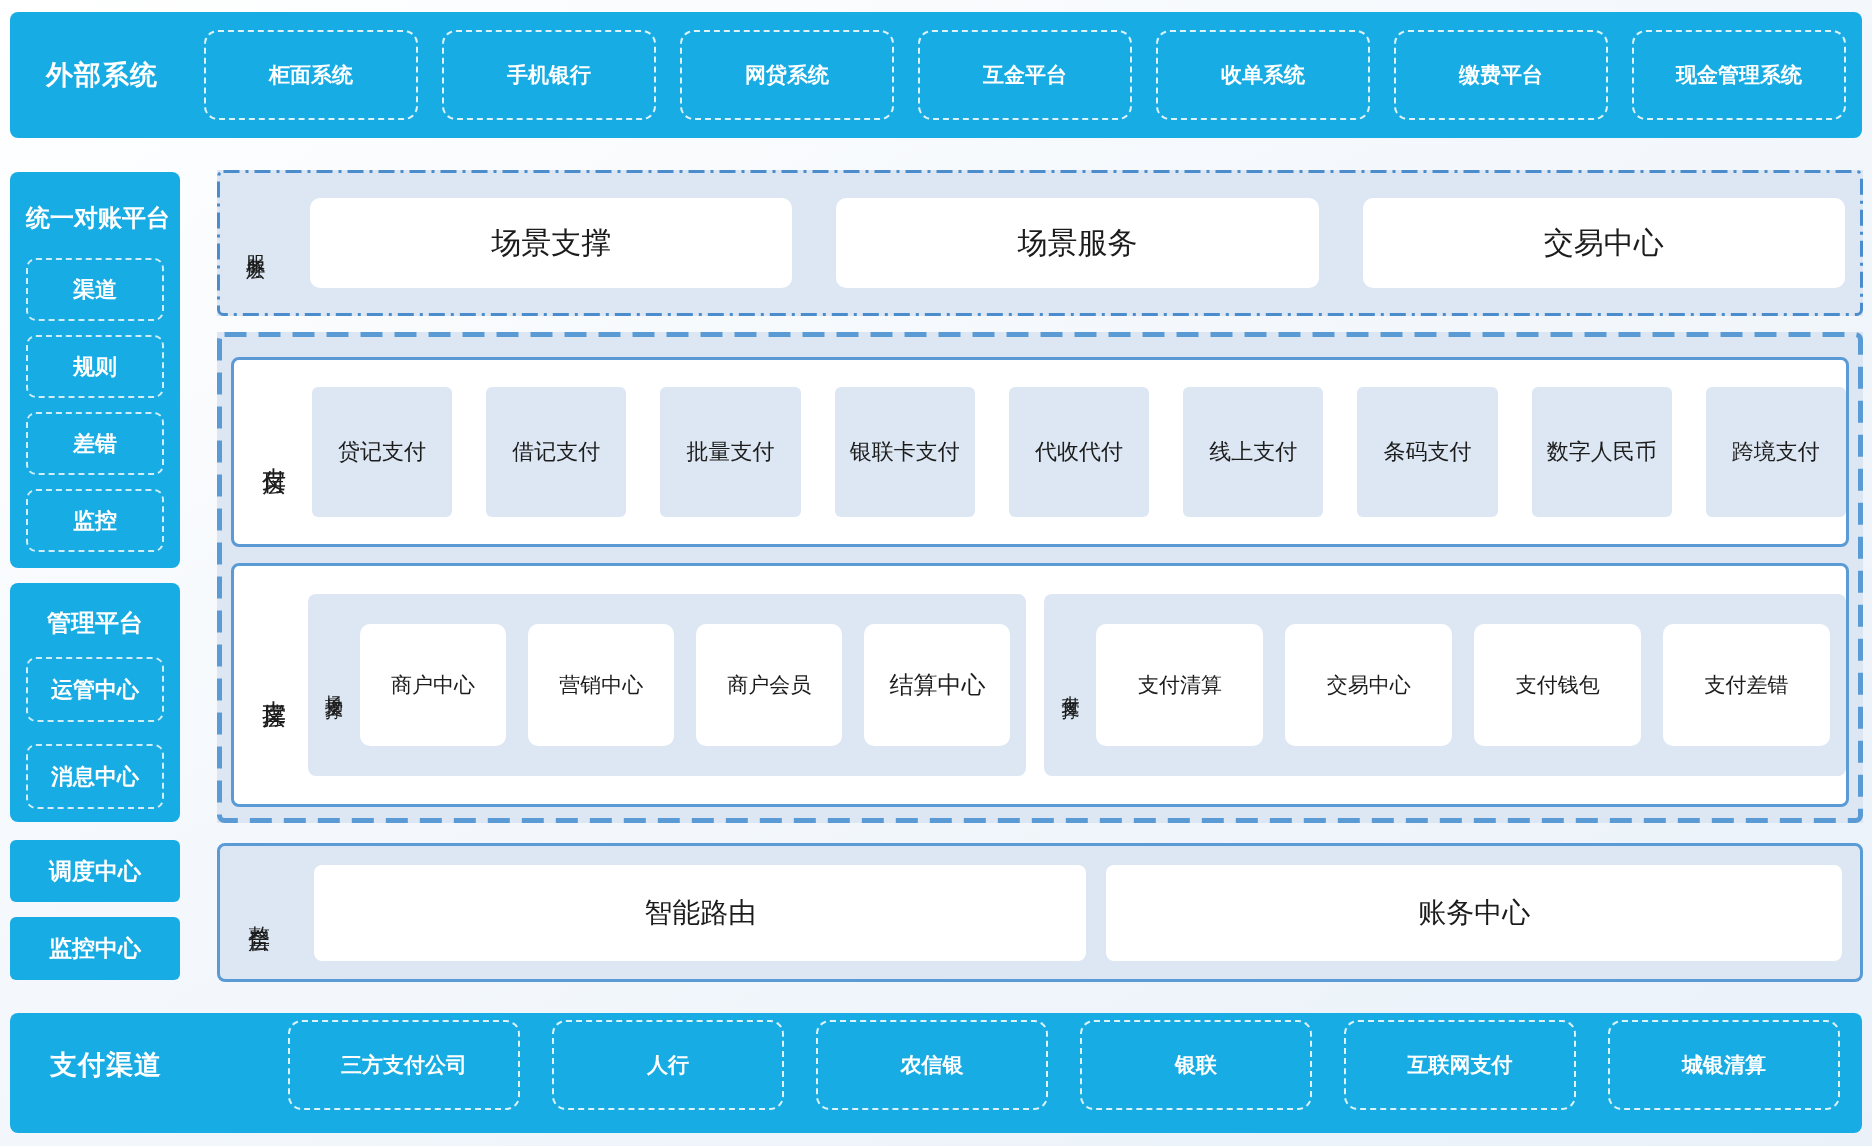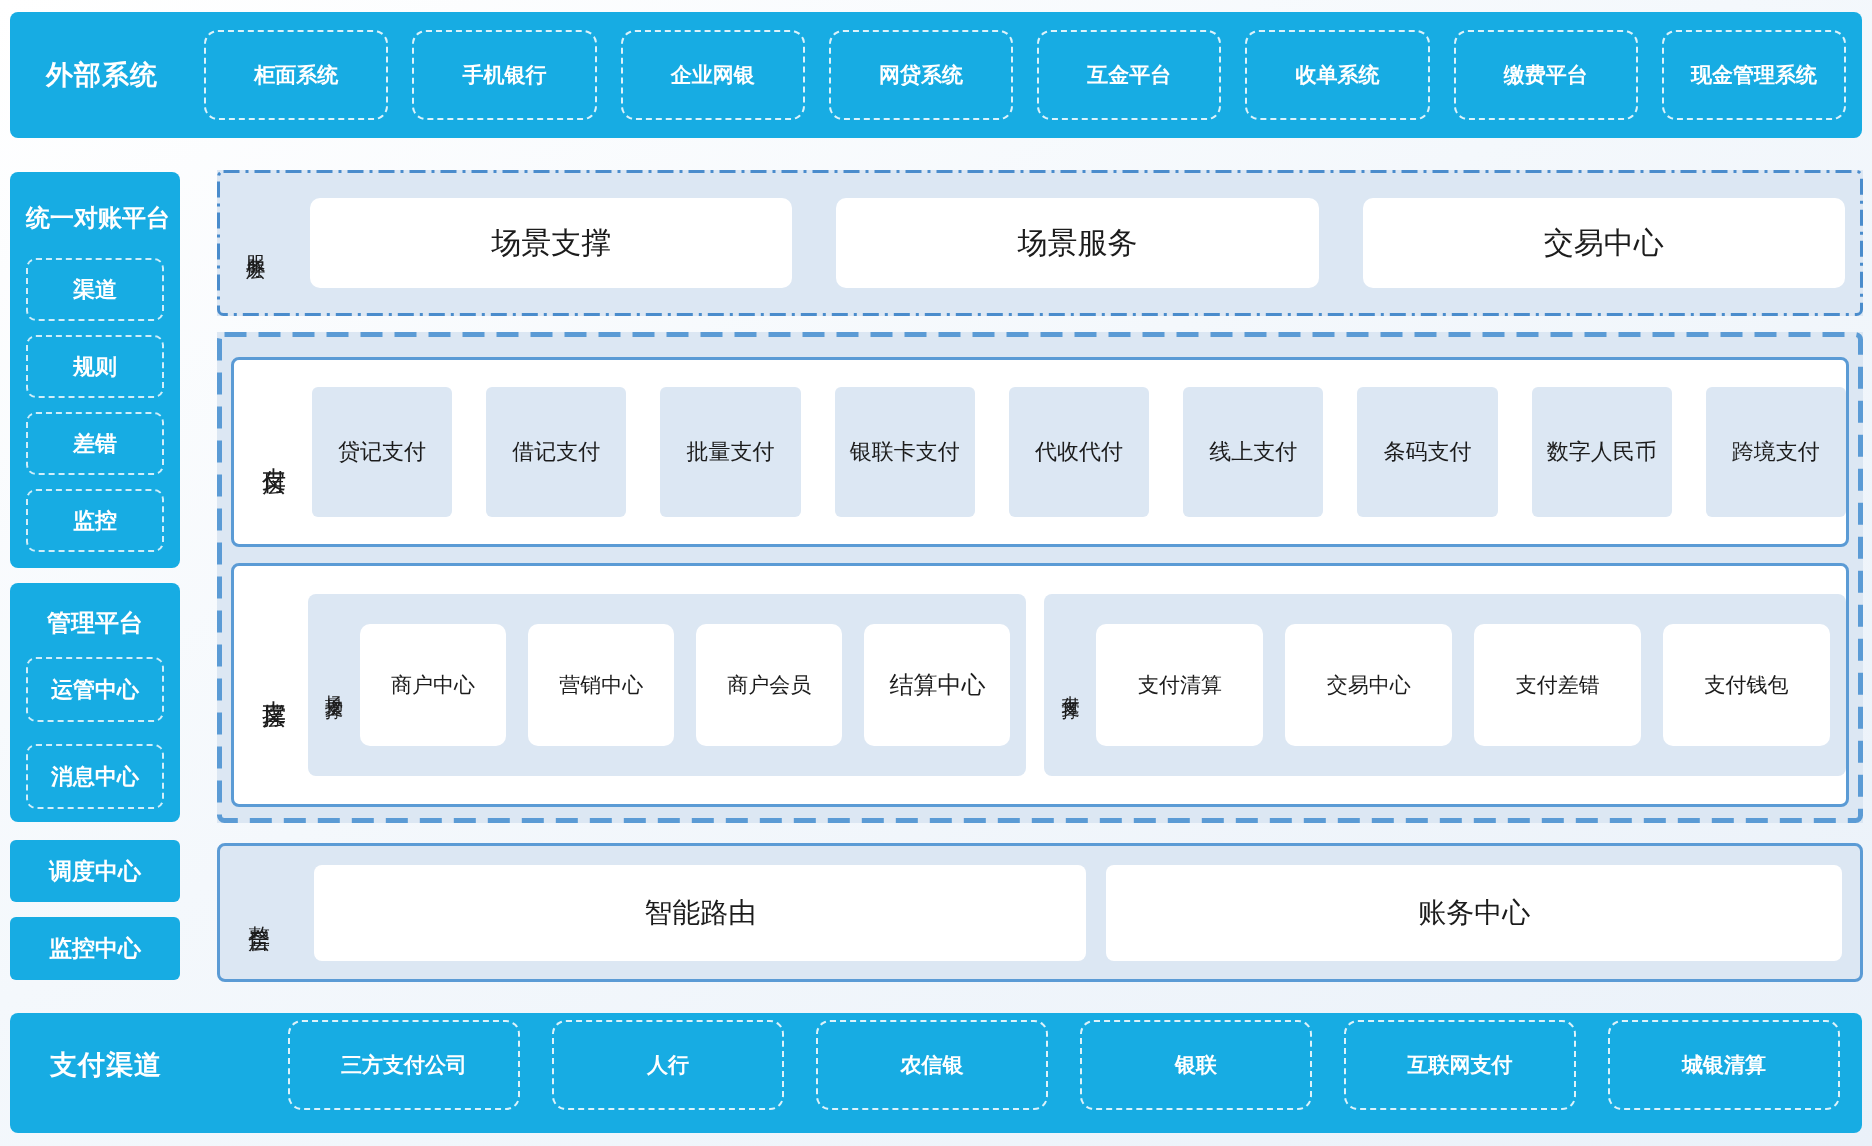--- a/index.html
+++ b/index.html
@@ -254,21 +254,20 @@
 </head>
 <body>
 
 <div class="stage">
 
   <header class="band top-band">
     <div class="band-title">外部系统</div>
     <div class="band-items">
       <div class="dashed-box">柜面系统</div>
       <div class="dashed-box">手机银行</div>
-      <div class="dashed-box">企业网银</div>
       <div class="dashed-box">网贷系统</div>
       <div class="dashed-box">互金平台</div>
       <div class="dashed-box">收单系统</div>
       <div class="dashed-box">缴费平台</div>
       <div class="dashed-box">现金管理系统</div>
     </div>
   </header>
 
   <aside class="side-block side-recon">
     <div class="side-title">统一对账平台</div>
@@ -333,22 +332,22 @@
             <div class="white-box">营销中心</div>
             <div class="white-box">商户会员</div>
             <div class="white-box big-text">结算中心</div>
           </div>
         </div>
         <div class="support-group group-pay">
           <div class="v-label">支付支撑</div>
           <div class="group-tiles">
             <div class="white-box">支付清算</div>
             <div class="white-box">交易中心</div>
+            <div class="white-box">支付钱包</div>
             <div class="white-box">支付差错</div>
-            <div class="white-box">支付钱包</div>
           </div>
         </div>
       </div>
     </div>
   </section>
 
   <section class="integration">
     <div class="v-label">整合层</div>
     <div class="int-boxes">
       <div class="white-box int-box-route">智能路由</div>

